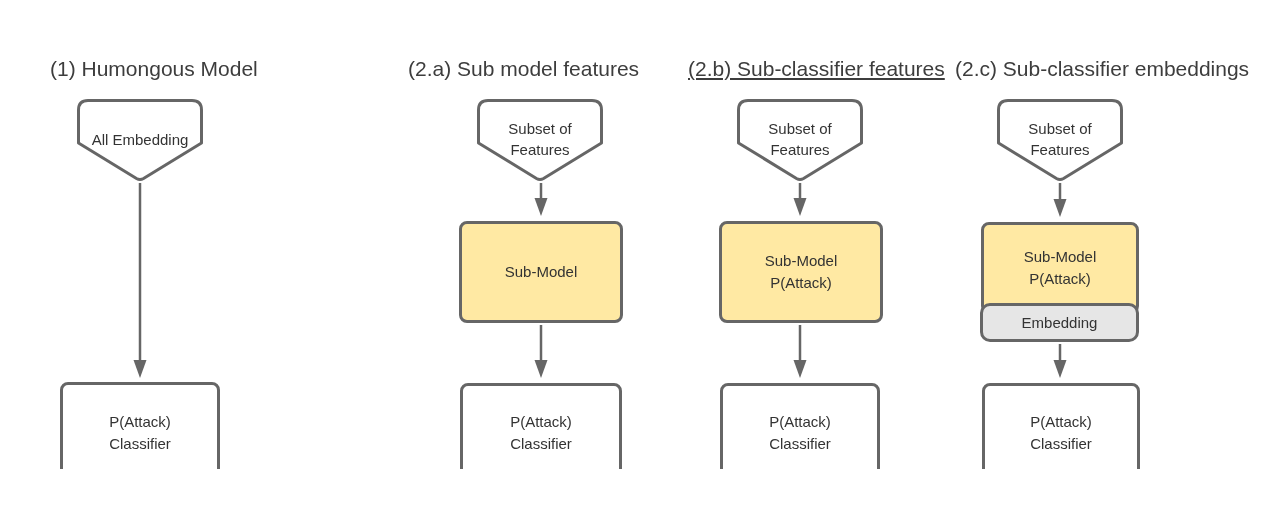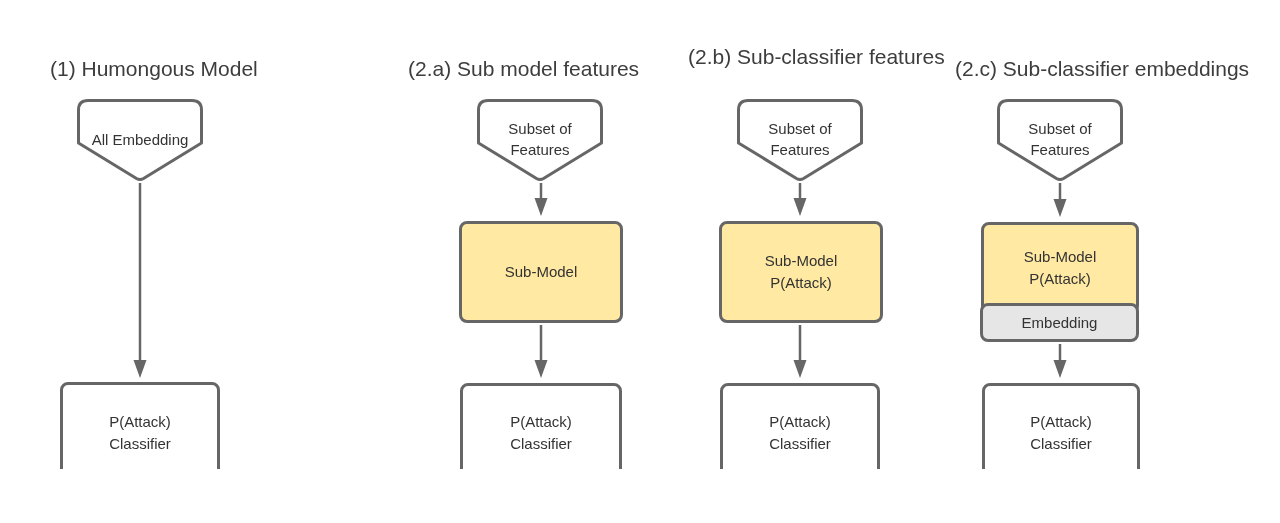--- a/index.html
+++ b/index.html
@@ -80,21 +80,21 @@
   <svg class="arrow" style="left:533px;top:325px;" width="16" height="53" viewBox="0 0 16 53">
     <line x1="8" y1="0" x2="8" y2="36" stroke="#666666" stroke-width="2.5"></line>
     <polygon points="1.5,35 14.5,35 8,53" fill="#666666"></polygon>
   </svg>
 
   <div class="node" style="left:460px;top:383px;width:162px;height:99px;">
     <span class="line">P(Attack)</span>
     <span class="line">Classifier</span>
   </div>
 
-  <div class="col-title" style="left:688px;top:44px;">(2.b) Sub-classifier features</div>
+  <div class="col-title" style="left:688px;top:56px;text-decoration:underline;">(2.b) Sub-classifier features</div>
 
   <div class="shape" style="left:737px;top:99px;width:126px;height:84px;">
     <svg width="126" height="84" viewBox="0 0 126 84">
       <path d="M 11 1.5 L 115 1.5 Q 124.5 1.5 124.5 11 L 124.5 44 L 66.5 79.5 Q 63 81.5 59.5 79.5 L 1.5 44 L 1.5 11 Q 1.5 1.5 11 1.5 Z" fill="#ffffff" stroke="#666666" stroke-width="3" stroke-linejoin="round"></path>
     </svg>
     <div class="shape-label">
       <span class="line">Subset of</span>
       <span class="line">Features</span>
     </div>
   </div>
@@ -134,21 +134,21 @@
   <svg class="arrow" style="left:1052px;top:183px;" width="16" height="34" viewBox="0 0 16 34">
     <line x1="8" y1="0" x2="8" y2="17" stroke="#666666" stroke-width="2.5"></line>
     <polygon points="1.5,16 14.5,16 8,34" fill="#666666"></polygon>
   </svg>
 
   <div class="node submodel" style="left:981px;top:222px;width:158px;height:92px;z-index:1;">
     <span class="line">Sub-Model</span>
     <span class="line">P(Attack)</span>
   </div>
 
-  <div class="node embedding" style="left:980px;top:303px;width:159px;height:39px;">
+  <div class="node embedding" style="left:980px;top:303px;width:159px;height:39px;border-radius:10px;">
     <span class="line">Embedding</span>
   </div>
 
   <svg class="arrow" style="left:1052px;top:344px;" width="16" height="34" viewBox="0 0 16 34">
     <line x1="8" y1="0" x2="8" y2="17" stroke="#666666" stroke-width="2.5"></line>
     <polygon points="1.5,16 14.5,16 8,34" fill="#666666"></polygon>
   </svg>
 
   <div class="node" style="left:982px;top:383px;width:158px;height:99px;">
     <span class="line">P(Attack)</span>

